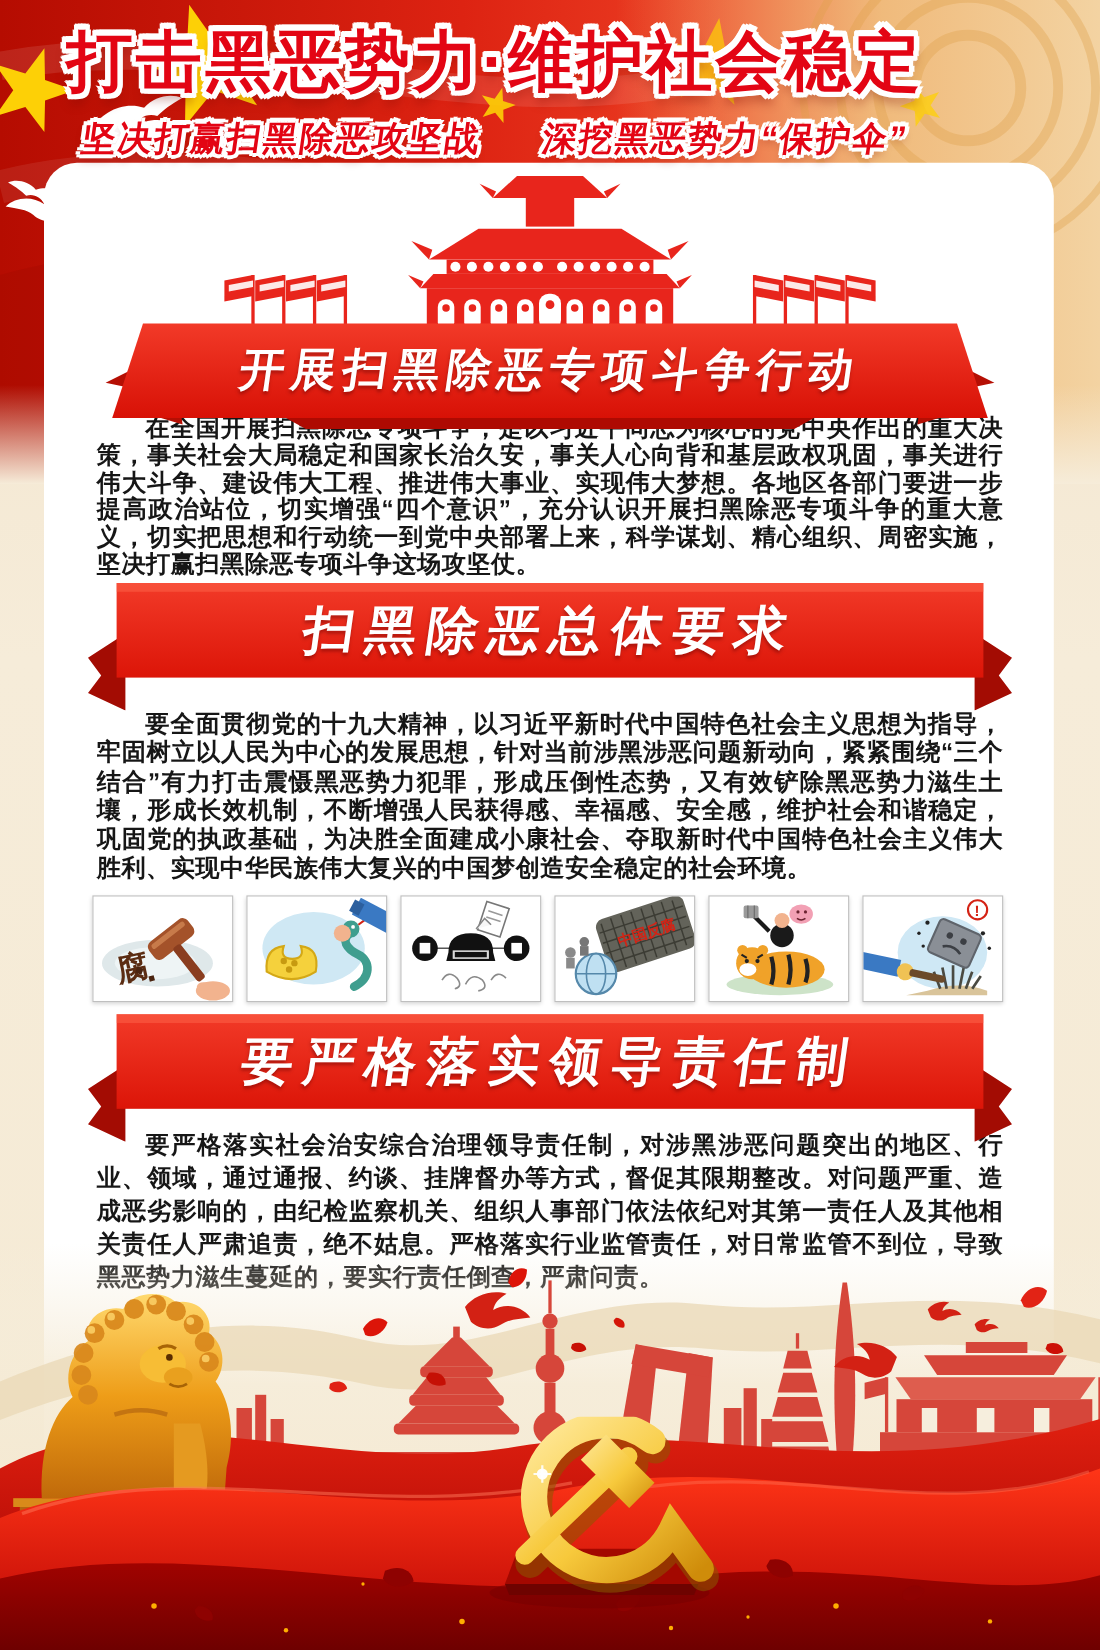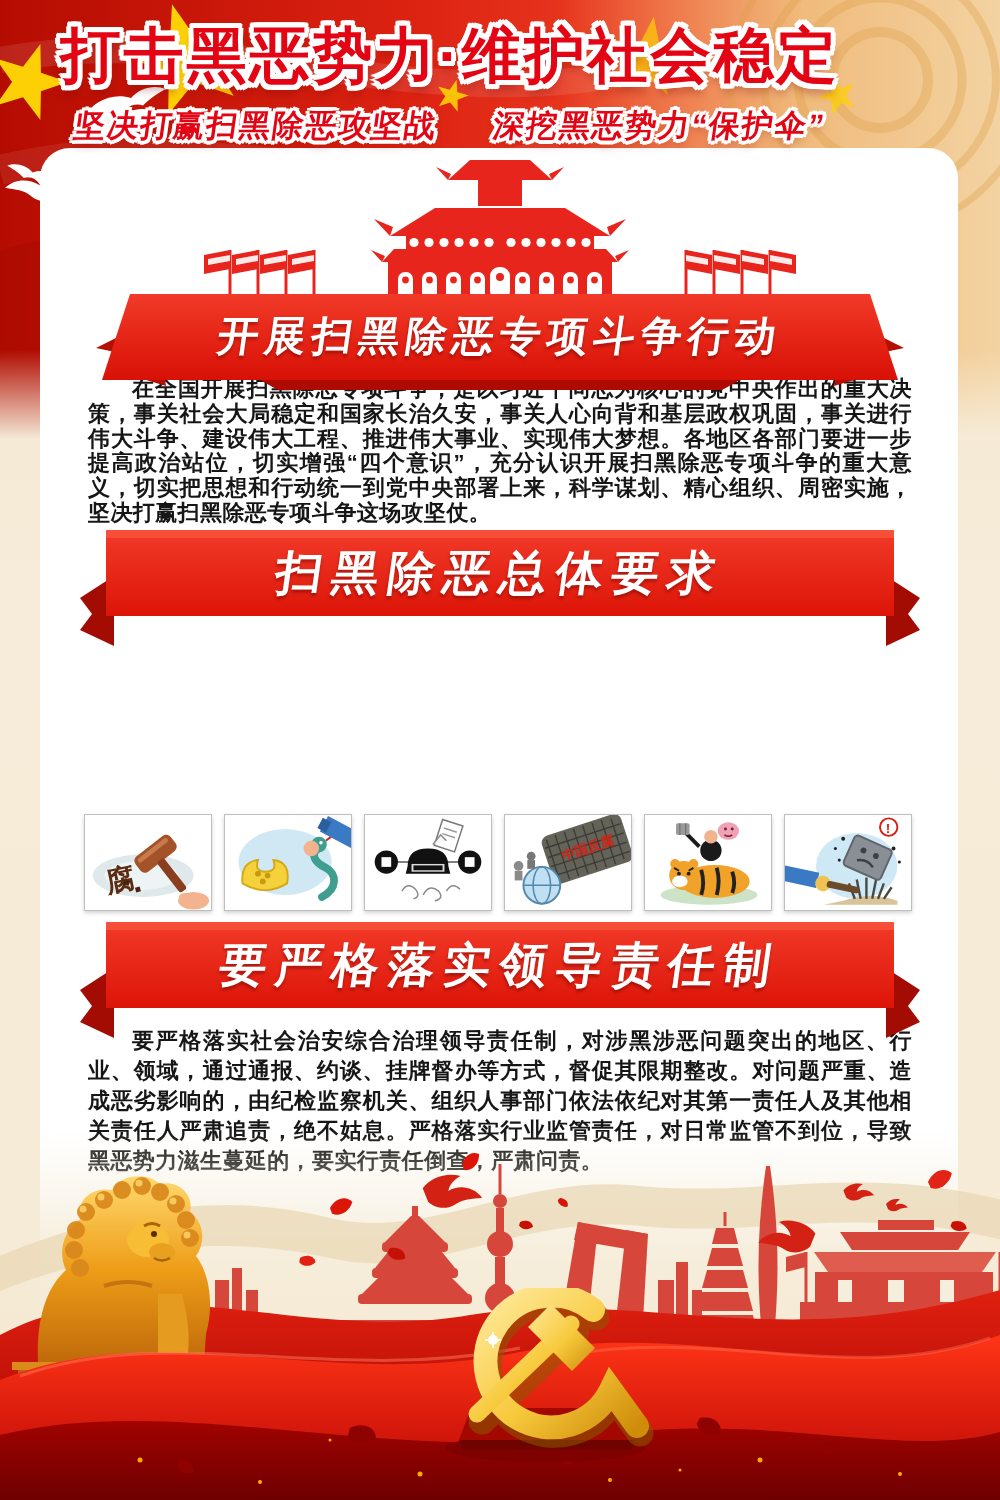--- a/index.html
+++ b/index.html
@@ -233,20 +233,21 @@
         </linearGradient>
       </defs>
       <path d="M36,48 L2,70 L14,86 L2,102 L36,118 Z" fill="#a30c03"></path>
       <path d="M808,48 L842,70 L830,86 L842,102 L808,118 Z" fill="#a30c03"></path>
       <rect x="28" y="2" width="788" height="86" fill="url(#rb2)"></rect>
       <rect x="28" y="2" width="788" height="8" fill="#ff6a50" opacity="0.45"></rect>
     </svg>
     <div class="ribbon-label">扫黑除恶总体要求</div>
   </div>
 
+  <p class="para" id="para2">要全面贯彻党的十九大精神，以习近平新时代中国特色社会主义思想为指导，牢固树立以人民为中心的发展思想，针对当前涉黑涉恶问题新动向，紧紧围绕“三个结合”有力打击震慑黑恶势力犯罪，形成压倒性态势，又有效铲除黑恶势力滋生土壤，形成长效机制，不断增强人民获得感、幸福感、安全感，维护社会和谐稳定，巩固党的执政基础，为决胜全面建成小康社会、夺取新时代中国特色社会主义伟大胜利、实现中华民族伟大复兴的中国梦创造安全稳定的社会环境。</p>
 
   <div class="panels">
     <div class="panel" title="铁锤砸碎“腐”字">
       <svg viewBox="0 0 130 97">
         <ellipse cx="60" cy="62" rx="52" ry="22" fill="#dfe8ea"></ellipse>
         <ellipse cx="58" cy="62" rx="38" ry="15" fill="#eef4f5"></ellipse>
         <text x="22" y="78" font-size="30" font-weight="bold" fill="#5b2c12" transform="rotate(-12 30 70)">腐</text>
         <rect x="40" y="66" width="6" height="6" fill="#4a2410" transform="rotate(20 43 69)"></rect>
         <rect x="52" y="74" width="5" height="5" fill="#4a2410" transform="rotate(-15 54 76)"></rect>
         <g transform="rotate(-38 72 40)">

